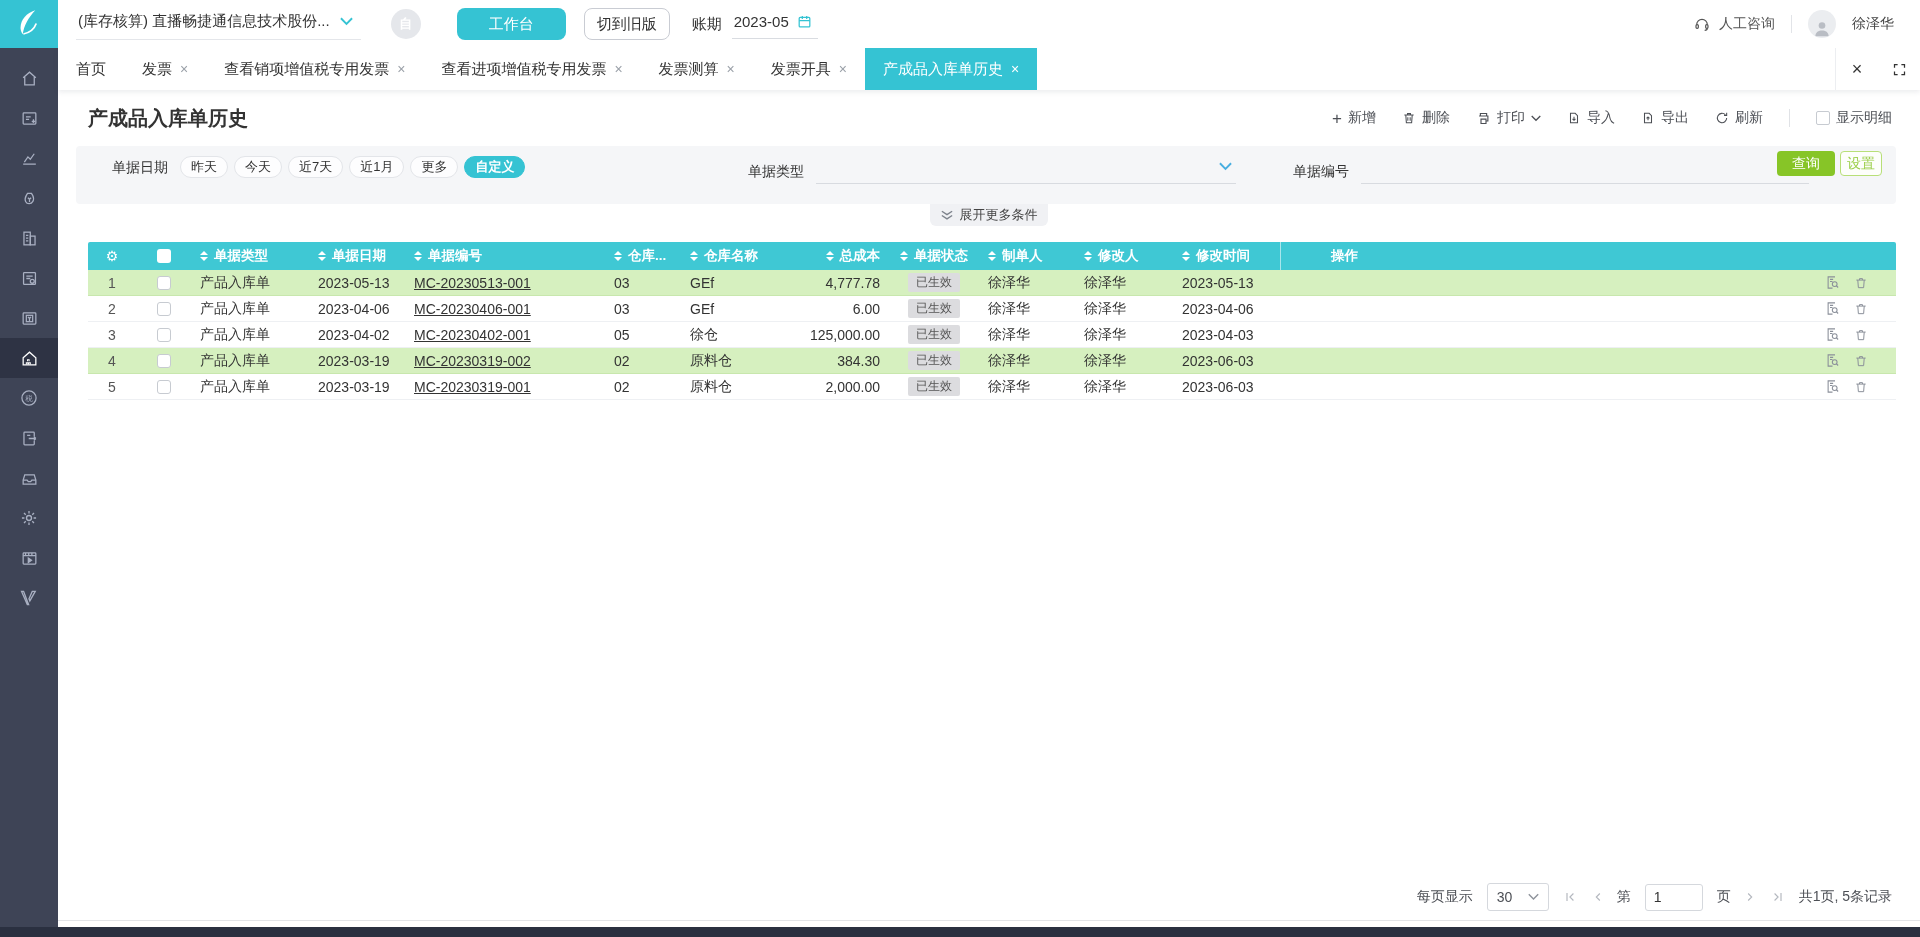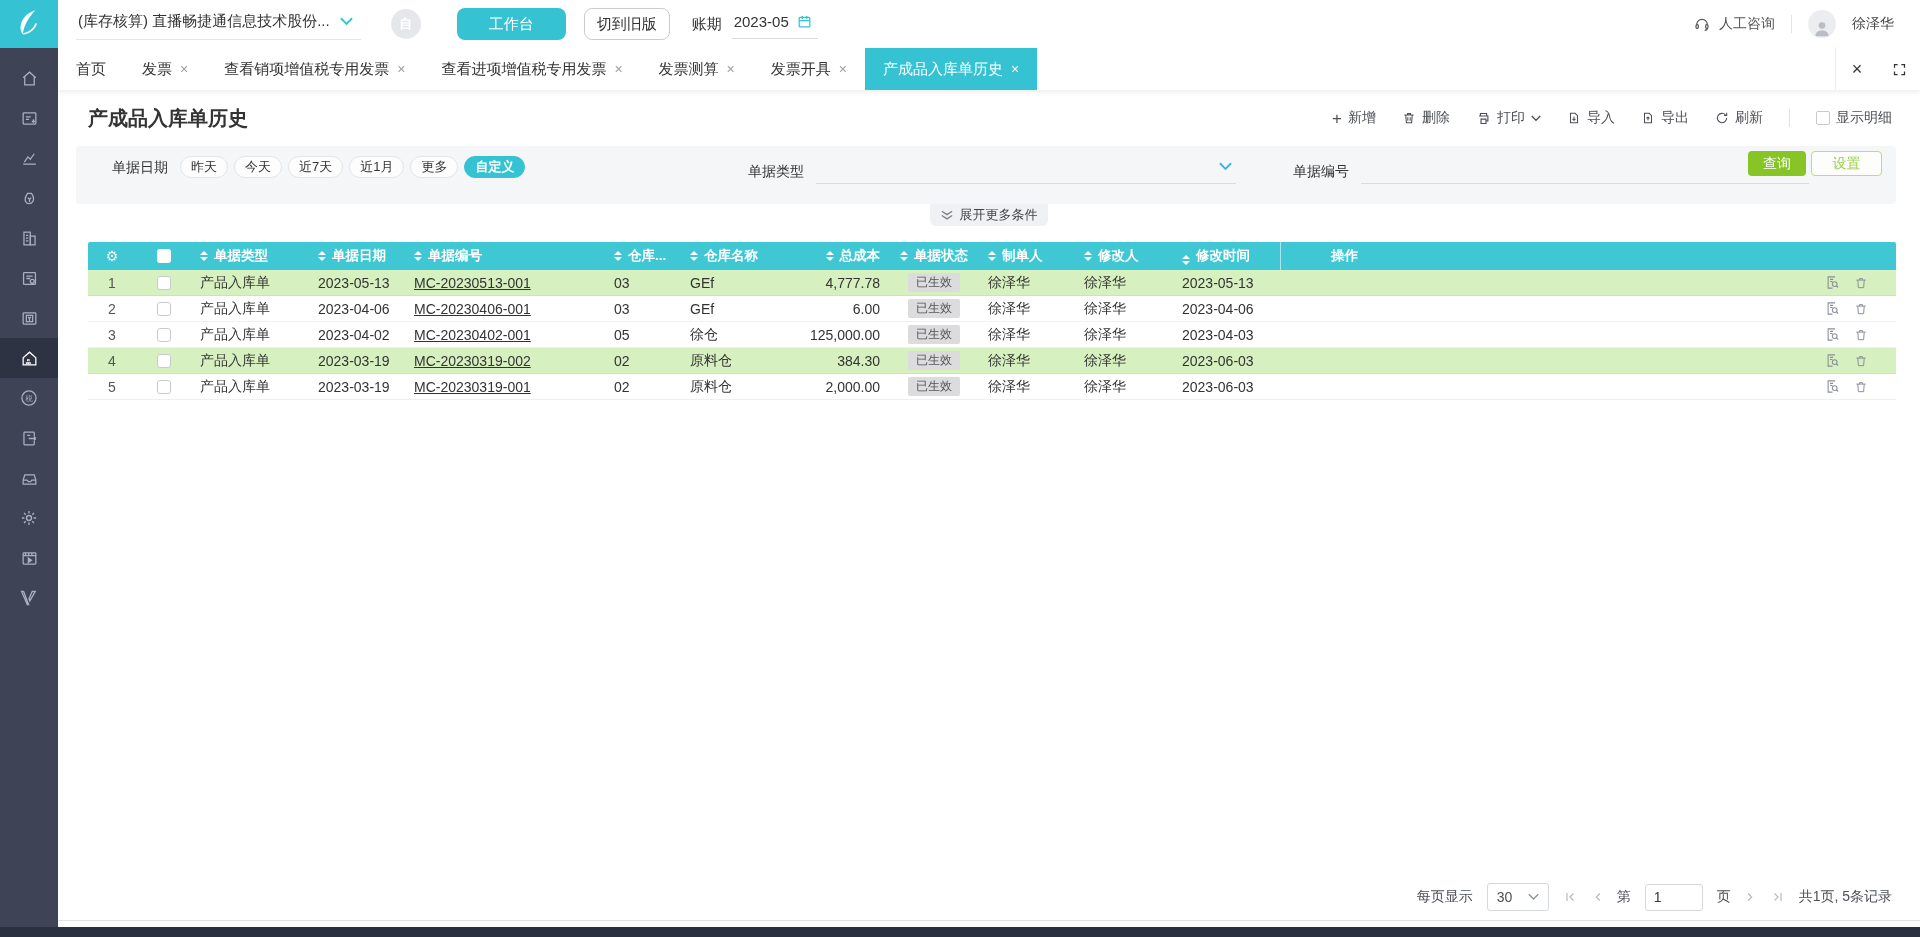--- a/index.html
+++ b/index.html
@@ -56,32 +56,32 @@
   .pill { height:22px; padding:0 10px; border:1px solid #e3e5e9; background:#fdfdfe; border-radius:11px; font-size:13px; color:#333; display:flex; align-items:center; cursor:pointer; }
   .pill.custom { background:#35c3d3; border-color:#35c3d3; color:#fff; font-weight:700; }
   .range { margin:5px 0 0 74px; font-size:14px; color:#333; }
   .f-abs { position:absolute; top:14px; display:flex; gap:12px; }
   .f-type { left:672px; }
   .f-code { left:1217px; }
   .uline { border-bottom:1px solid #d8dbe0; height:24px; position:relative; }
   .uline .cv { position:absolute; right:4px; top:2px; color:#47aee0; }
   .f-btns { position:absolute; right:14px; top:5px; display:flex; flex-direction:row; gap:5px; }
   .btn-search { width:58px; height:25px; background:#87c527; color:#fff; border:none; border-radius:4px; font-size:14px; cursor:pointer; }
-  .btn-settings { width:71px; height:25px; background:#fdfefb; color:#9ccf4b; border:1px solid #b8df78; border-radius:4px; font-size:14px; cursor:pointer; }
+  .btn-settings { width:42px; height:25px; background:#fdfefb; color:#9ccf4b; border:1px solid #b8df78; border-radius:4px; font-size:14px; cursor:pointer; }
   .expand { width:118px; height:22px; margin:0 auto; background:#f0f1f4; border-radius:0 0 6px 6px; display:flex; align-items:center; justify-content:center; gap:7px; font-size:13px; color:#444; cursor:pointer; flex:none; }
   .dblchev { color:#7d838c; }
 
   
   .table-panel { flex:1; margin:16px 24px 0 30px; display:flex; flex-direction:column; min-height:0; }
   .cell { padding:0 8px; display:flex; align-items:center; gap:4px; overflow:hidden; white-space:nowrap; flex:none; }
   .c-idx{width:48px; justify-content:center;} .c-cb{width:56px; justify-content:center;}
   .c-type{width:118px;} .c-date{width:96px;} .c-code{width:200px;} .c-wh{width:76px;}
   .c-whname{width:102px;} .c-cost{width:104px; justify-content:flex-end;}
   .c-status{width:92px; justify-content:center;} .c-maker{width:96px;} .c-mod{width:98px;}
-  .c-time{width:106px;align-items:flex-end;} .c-voucher{flex:1 1 auto; min-width:0;} .c-op{width:100px; justify-content:center; gap:14px;}
+  .c-time{width:106px;} .c-voucher{flex:1 1 auto; min-width:0;} .c-op{width:100px; justify-content:center; gap:14px;}
   .thead { display:flex; height:28px; background:#3fc8d4; color:#fff; align-items:center; border-radius:2px 2px 0 0; flex:none; }
   .thead .cell { font-size:13.5px; font-weight:700; }
   .thead .c-op { border-left:1px solid rgba(255,255,255,.55); height:100%;padding-left:36px; }
   .sort { display:inline-flex; flex-direction:column; gap:2px; margin-right:2px; }
   .sort i { display:block; width:0; height:0; border-left:4px solid transparent; border-right:4px solid transparent; }
   .sort .up { border-bottom:4px solid #fff; }
   .sort .dn { border-top:4px solid #fff; }
   .hgear { font-size:14px; color:#fff; cursor:pointer; }
   .hcb { width:14px; height:14px; border-radius:3px; background:#fff; display:inline-block; cursor:pointer; }
   .trow { display:flex; height:26px; align-items:center; border-bottom:1px solid #eef0f3; font-size:14px; color:#333; background:#fff; flex:none; }

